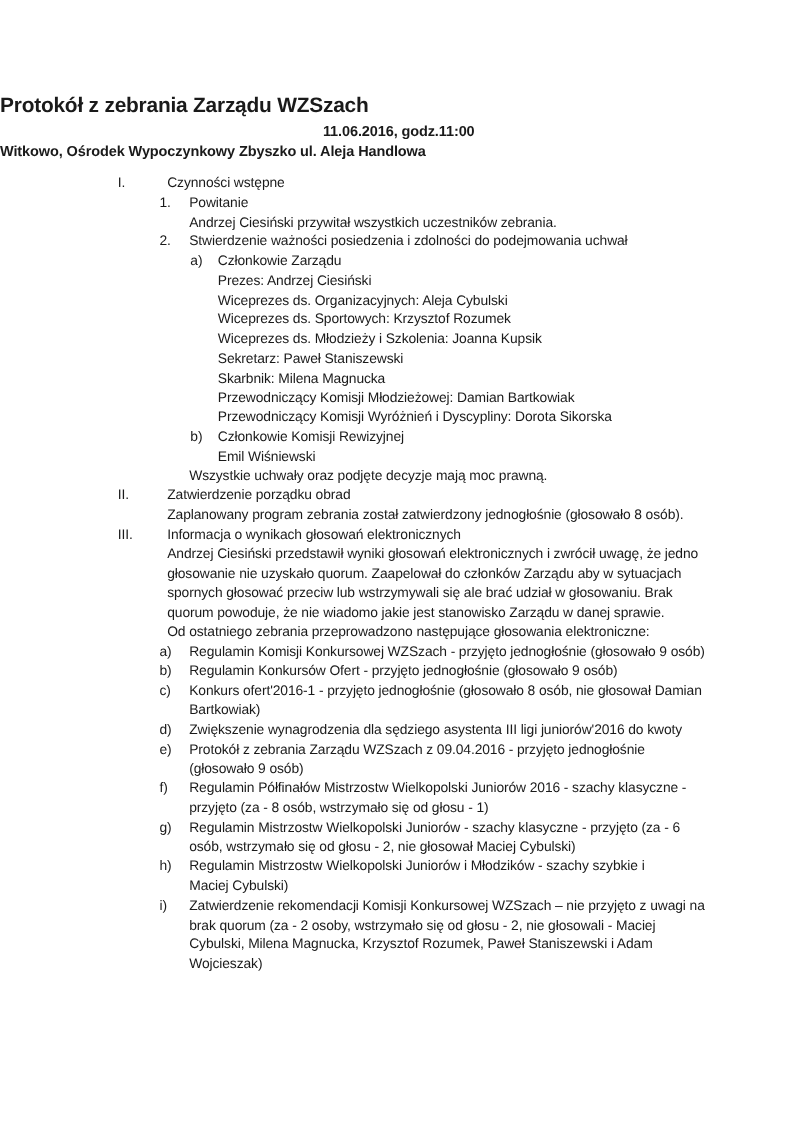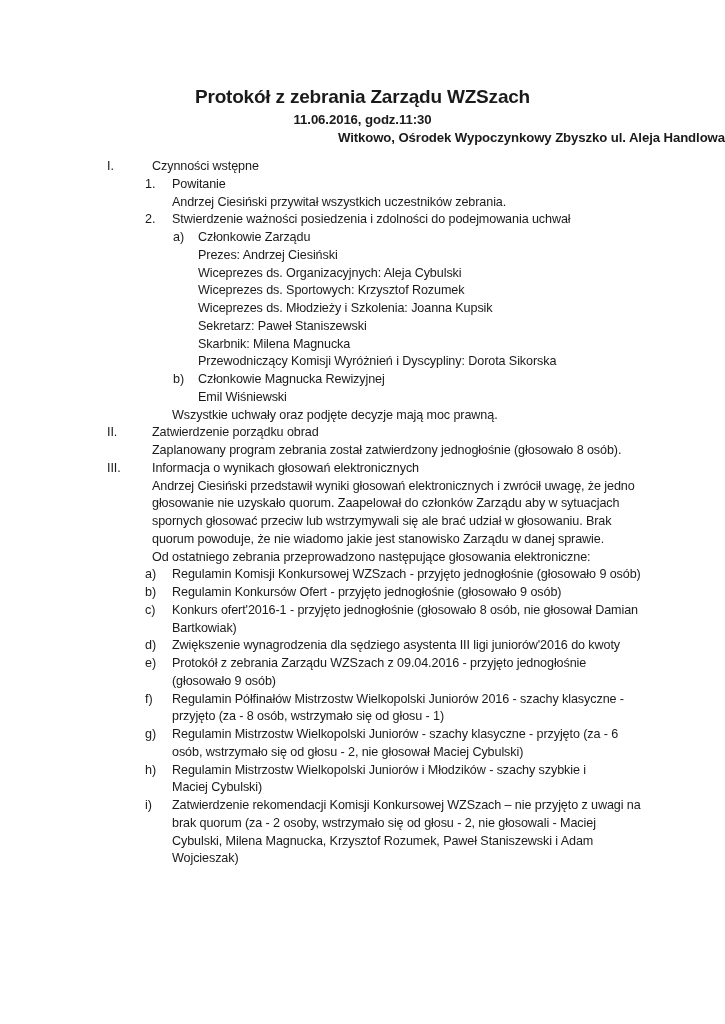--- a/index.html
+++ b/index.html
@@ -8,66 +8,67 @@
     width: 725px;
     height: 1024px;
     background: #ffffff;
     overflow: hidden;
     font-family: "Liberation Sans", sans-serif;
     color: #1a1a1a;
   }
   
   .doc-title {
     position: absolute; top: 85px; left: 0; width: 100%;
-    text-align: center; font-size: 19px; font-weight: 700;
+    font-size: 19px; font-weight: 700;
     letter-spacing: -0.2px; line-height: 23px;
   }
   .doc-datetime {
     position: absolute; top: 111px; left: 0; width: 100%;
     text-align: center; font-size: 13.2px; font-weight: 700;
     letter-spacing: -0.1px; line-height: 17.75px;
   }
   .doc-location {
     position: absolute; top: 129px; left: 0; width: 100%;
-    text-align: right; font-size: 13.2px; font-weight: 700;
+    text-align: left; font-size: 13.2px; font-weight: 700;
     letter-spacing: -0.1px; line-height: 17.75px;
   }
   
   .doc-body {
     position: absolute; top: 158px; left: 0; width: 100%;
     font-size: 12.6px; line-height: 17.75px; letter-spacing: -0.1px;
   }
   .ln { position: relative; white-space: nowrap; height: 17.75px; }
   .mk { position: absolute; top: 0; }
   .l1 { padding-left: 152px; }  .l1 > .mk { left: 107px; }
   .l2 { padding-left: 172px; }  .l2 > .mk { left: 145px; }
   .l3 { padding-left: 198px; }  .l3 > .mk { left: 173px; }
 </style>
 </head>
 <body>
 
 <div class="page">
   <div class="doc-title">Protokół z zebrania Zarządu WZSzach</div>
-  <div class="doc-datetime">11.06.2016, godz.11:30</div>
+  <div class="doc-datetime">11.06.2016, godz.11:00</div>
   <div class="doc-location">Witkowo, Ośrodek Wypoczynkowy Zbyszko ul. Aleja Handlowa</div>
 
   <div class="doc-body">
     <div class="ln l1"><span class="mk">I.</span><span>Czynności wstępne</span></div>
     <div class="ln l2"><span class="mk">1.</span><span>Powitanie</span></div>
     <div class="ln l2"><span>Andrzej Ciesiński przywitał wszystkich uczestników zebrania.</span></div>
     <div class="ln l2"><span class="mk">2.</span><span>Stwierdzenie ważności posiedzenia i zdolności do podejmowania uchwał</span></div>
     <div class="ln l3"><span class="mk">a)</span><span>Członkowie Zarządu</span></div>
     <div class="ln l3"><span>Prezes: Andrzej Ciesiński</span></div>
     <div class="ln l3"><span>Wiceprezes ds. Organizacyjnych: Aleja Cybulski</span></div>
     <div class="ln l3"><span>Wiceprezes ds. Sportowych: Krzysztof Rozumek</span></div>
     <div class="ln l3"><span>Wiceprezes ds. Młodzieży i Szkolenia: Joanna Kupsik</span></div>
     <div class="ln l3"><span>Sekretarz: Paweł Staniszewski</span></div>
     <div class="ln l3"><span>Skarbnik: Milena Magnucka</span></div>
+    <div class="ln l3"><span>Przewodniczący Komisji Młodzieżowej: Damian Bartkowiak</span></div>
     <div class="ln l3"><span>Przewodniczący Komisji Wyróżnień i Dyscypliny: Dorota Sikorska</span></div>
-    <div class="ln l3"><span class="mk">b)</span><span>Członkowie Magnucka Rewizyjnej</span></div>
+    <div class="ln l3"><span class="mk">b)</span><span>Członkowie Komisji Rewizyjnej</span></div>
     <div class="ln l3"><span>Emil Wiśniewski</span></div>
     <div class="ln l2"><span>Wszystkie uchwały oraz podjęte decyzje mają moc prawną.</span></div>
     <div class="ln l1"><span class="mk">II.</span><span>Zatwierdzenie porządku obrad</span></div>
     <div class="ln l1"><span>Zaplanowany program zebrania został zatwierdzony jednogłośnie (głosowało 8 osób).</span></div>
     <div class="ln l1"><span class="mk">III.</span><span>Informacja o wynikach głosowań elektronicznych</span></div>
     <div class="ln l1"><span>Andrzej Ciesiński przedstawił wyniki głosowań elektronicznych i zwrócił uwagę, że jedno</span></div>
     <div class="ln l1"><span>głosowanie nie uzyskało quorum. Zaapelował do członków Zarządu aby w sytuacjach</span></div>
     <div class="ln l1"><span>spornych głosować przeciw lub wstrzymywali się ale brać udział w głosowaniu. Brak</span></div>
     <div class="ln l1"><span>quorum powoduje, że nie wiadomo jakie jest stanowisko Zarządu w danej sprawie.</span></div>
     <div class="ln l1"><span>Od ostatniego zebrania przeprowadzono następujące głosowania elektroniczne:</span></div>

